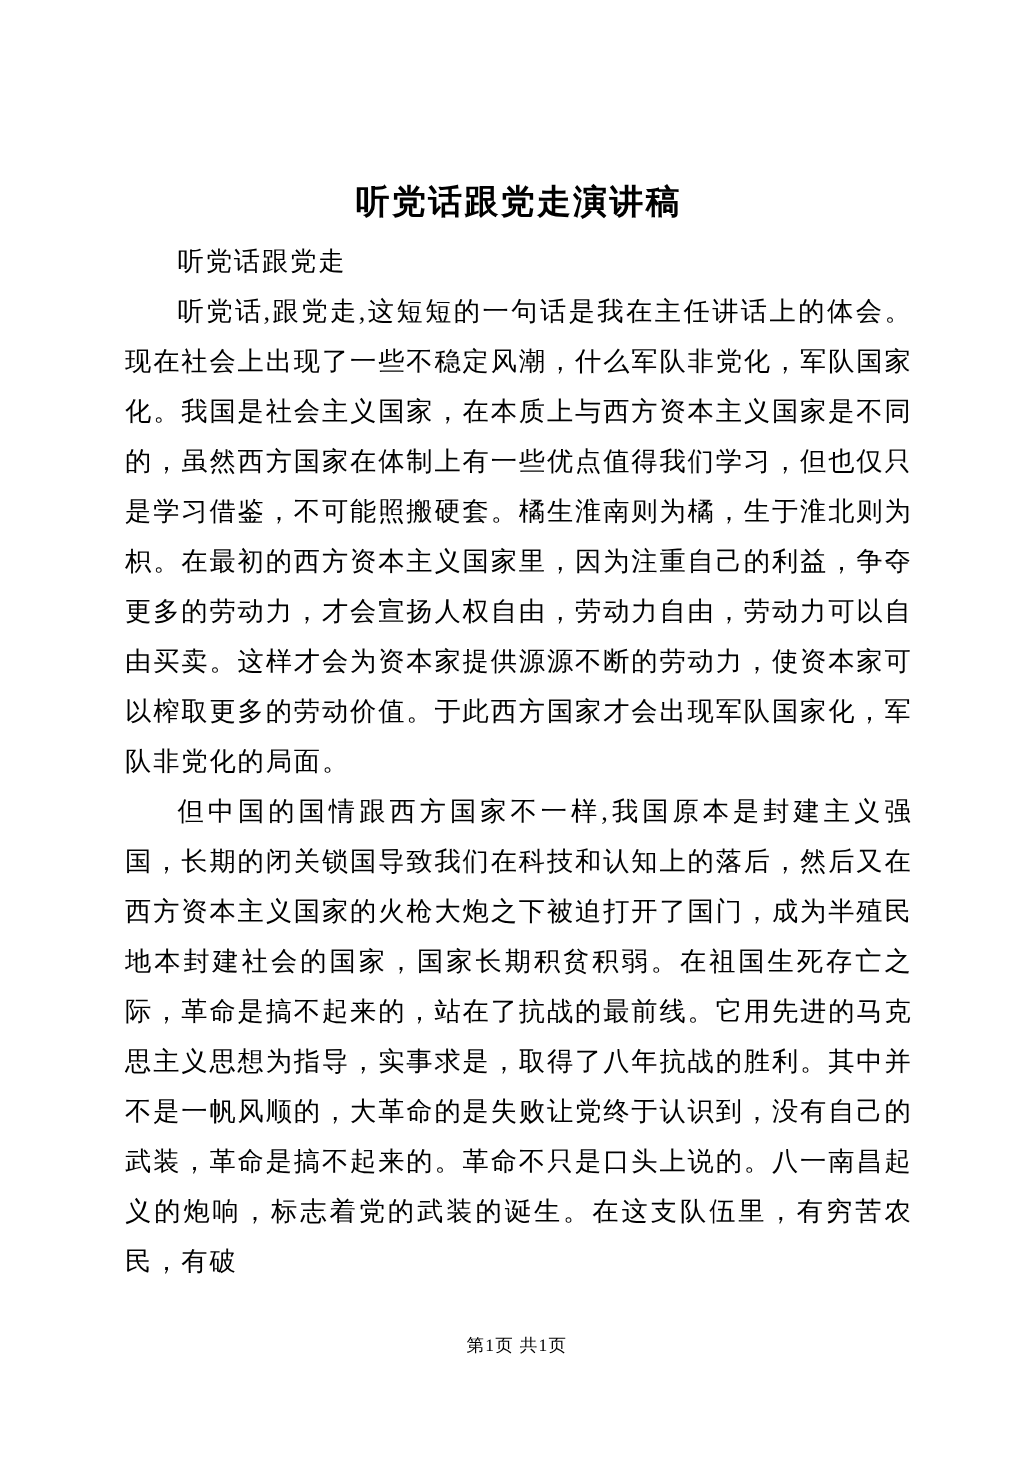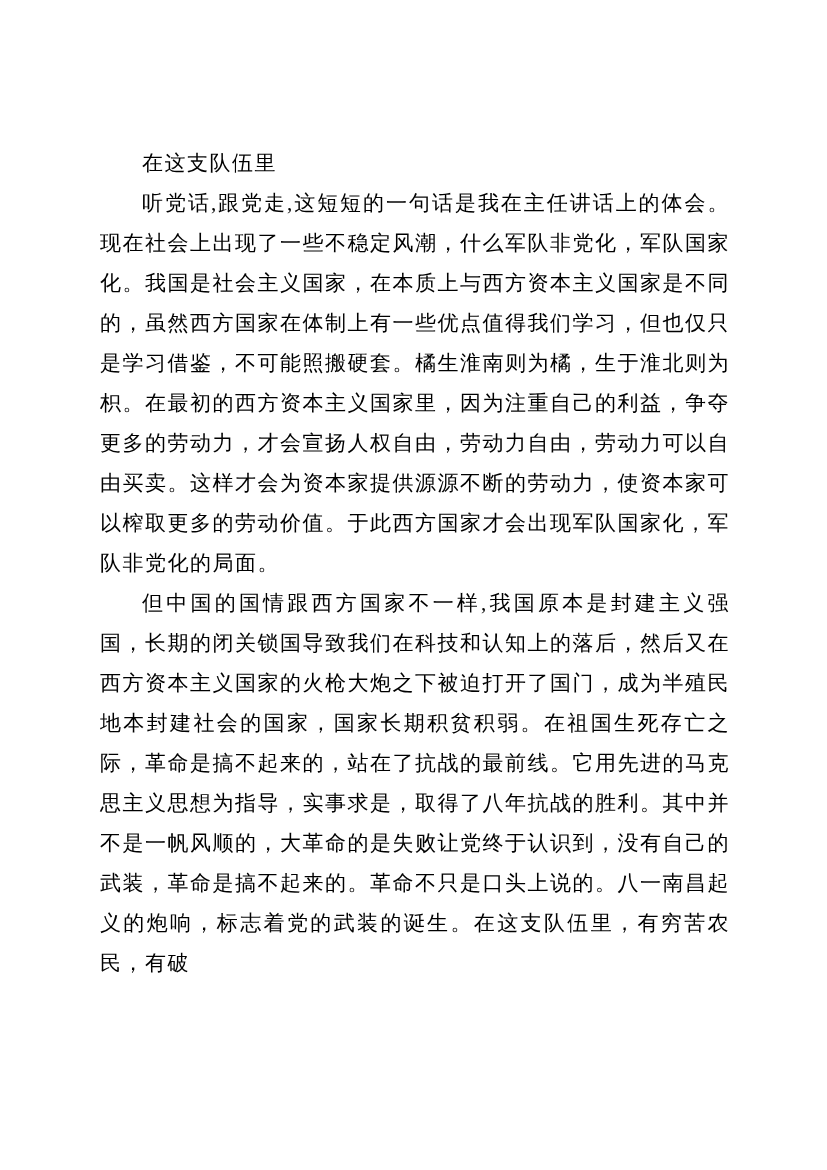--- a/index.html
+++ b/index.html
@@ -52,21 +52,23 @@
     font-size: 14px;
     letter-spacing: 1px;
     color: #000000;
   }
 </style>
 </head>
 <body>
 
 <div class="page">
   <div class="content">
+    <h1 class="doc-title">听党话跟党走演讲稿</h1>
 
-    <p class="para subtitle">在这支队伍里</p>
+    <p class="para subtitle">听党话跟党走</p>
 
     <p class="para">听党话,跟党走,这短短的一句话是我在主任讲话上的体会。现在社会上出现了一些不稳定风潮，什么军队非党化，军队国家化。我国是社会主义国家，在本质上与西方资本主义国家是不同的，虽然西方国家在体制上有一些优点值得我们学习，但也仅只是学习借鉴，不可能照搬硬套。橘生淮南则为橘，生于淮北则为枳。在最初的西方资本主义国家里，因为注重自己的利益，争夺更多的劳动力，才会宣扬人权自由，劳动力自由，劳动力可以自由买卖。这样才会为资本家提供源源不断的劳动力，使资本家可以榨取更多的劳动价值。于此西方国家才会出现军队国家化，军队非党化的局面。</p>
 
     <p class="para">但中国的国情跟西方国家不一样,我国原本是封建主义强国，长期的闭关锁国导致我们在科技和认知上的落后，然后又在西方资本主义国家的火枪大炮之下被迫打开了国门，成为半殖民地本封建社会的国家，国家长期积贫积弱。在祖国生死存亡之际，革命是搞不起来的，站在了抗战的最前线。它用先进的马克思主义思想为指导，实事求是，取得了八年抗战的胜利。其中并不是一帆风顺的，大革命的是失败让党终于认识到，没有自己的武装，革命是搞不起来的。革命不只是口头上说的。八一南昌起义的炮响，标志着党的武装的诞生。在这支队伍里，有穷苦农民，有破</p>
   </div>
 
+  <div class="footer">第1页 共1页</div>
 </div>
 
 </body></html>

